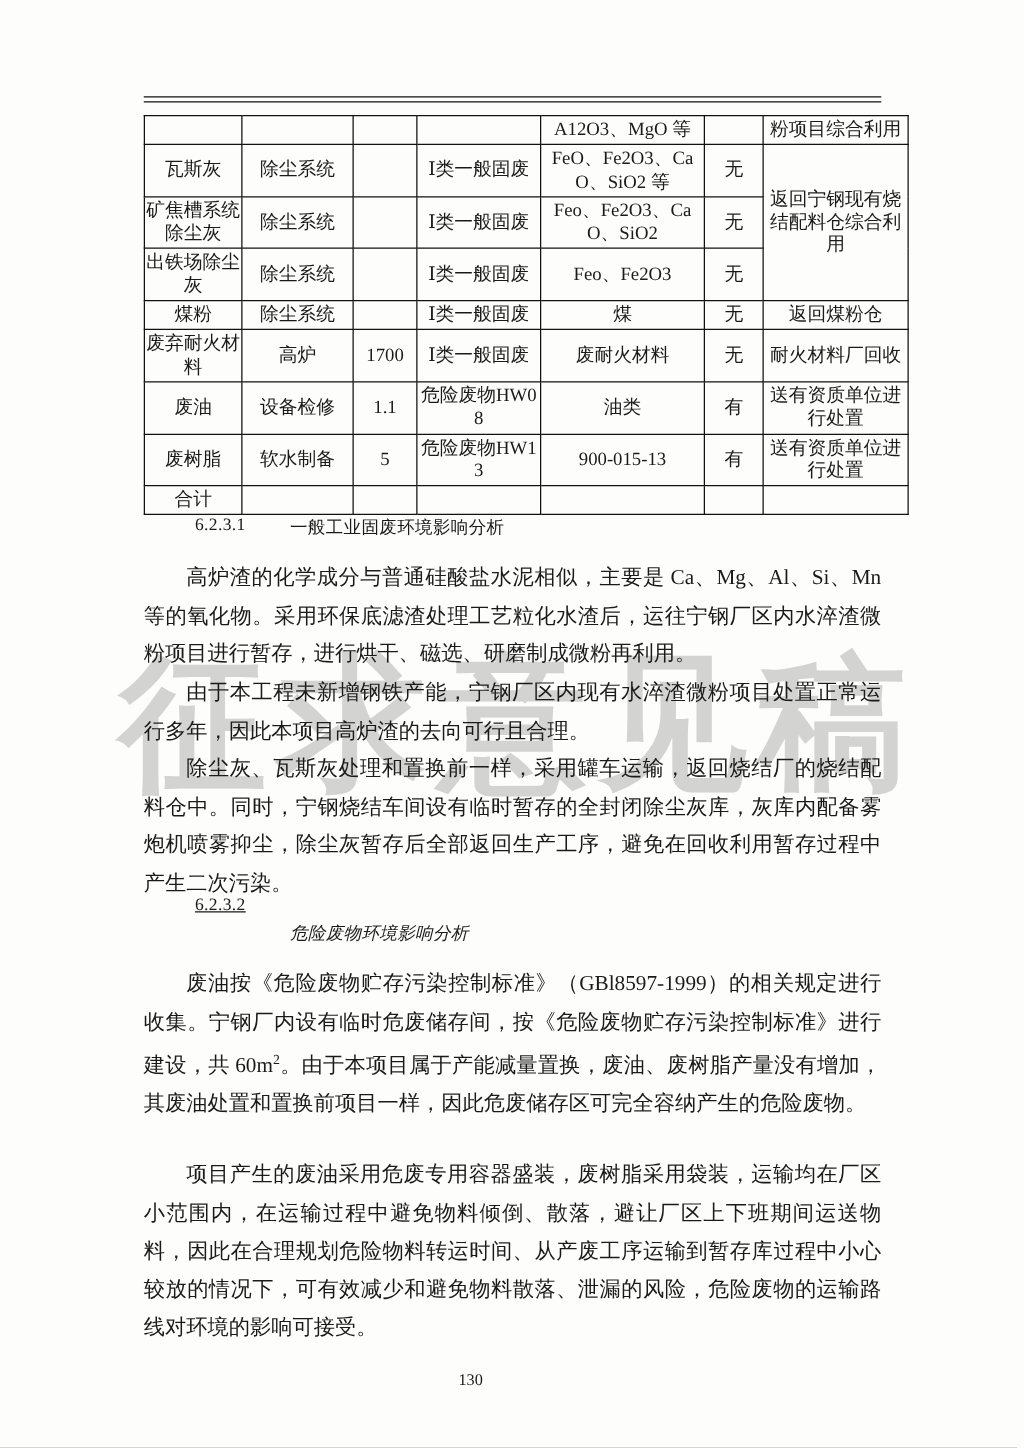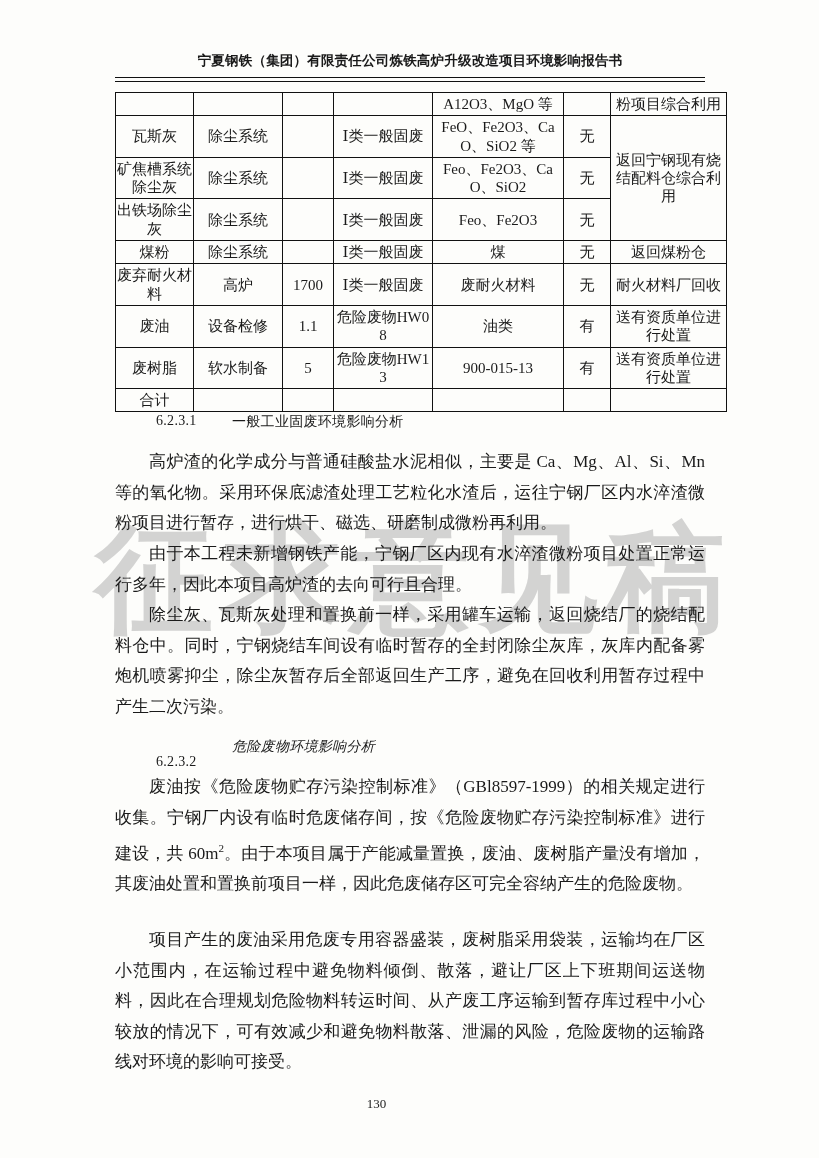--- a/index.html
+++ b/index.html
@@ -112,21 +112,20 @@
     width: 753px;
     text-align: center;
     font-size: 13px;
   }
 </style>
 </head>
 <body>
 
 <div class="page">
 
-  <div class="header">宁夏钢铁（集团）有限责任公司炼铁高炉升级改造项目环境影响报告书</div>
   <div class="header-rule"></div>
   <div class="header-rule2"></div>
 
   <div class="watermark">征求意见稿</div>
 
   <div class="tbl-wrap">
     <table class="waste">
       <tbody>
           <tr>
         <td class="c0"></td>
@@ -211,21 +210,21 @@
       </table>
   </div>
 
   <div class="sec-head" style="top:413px; left:156px;">6.2.3.1</div>
   <div class="sec-head" style="top:413px; left:232px;">一般工业固废环境影响分析</div>
 
   <div class="para" style="top:447px;">高炉渣的化学成分与普通硅酸盐水泥相似，主要是 Ca、Mg、Al、Si、Mn 等的氧化物。采用环保底滤渣处理工艺粒化水渣后，运往宁钢厂区内水淬渣微粉项目进行暂存，进行烘干、磁选、研磨制成微粉再利用。</div>
   <div class="para" style="top:539px;">由于本工程未新增钢铁产能，宁钢厂区内现有水淬渣微粉项目处置正常运行多年，因此本项目高炉渣的去向可行且合理。</div>
   <div class="para" style="top:600px;">除尘灰、瓦斯灰处理和置换前一样，采用罐车运输，返回烧结厂的烧结配料仓中。同时，宁钢烧结车间设有临时暂存的全封闭除尘灰库，灰库内配备雾炮机喷雾抑尘，除尘灰暂存后全部返回生产工序，避免在回收利用暂存过程中产生二次污染。</div>
 
-  <div class="sec-head" style="top:754px; left:156px;">6.2.3.2</div>
+  <div class="sec-head" style="top:717px; left:156px;text-decoration:underline;">6.2.3.2</div>
   <div class="sec-head" style="top:738px; left:232px;font-style:italic;">危险废物环境影响分析</div>
 
   <div class="para" style="top:772px;"><span>废油按《危险废物贮存污染控制标准》（GBl8597-1999）的相关规定进行收集。宁钢厂内设有临时危废储存间，按《危险废物贮存污染控制标准》进行建设，共 60m</span><sup>2</sup><span>。由于本项目属于产能减量置换，废油、废树脂产量没有增加，其废油处置和置换前项目一样，因此危废储存区可完全容纳产生的危险废物。</span></div>
 
   <div class="para" style="top:925px;">项目产生的废油采用危废专用容器盛装，废树脂采用袋装，运输均在厂区小范围内，在运输过程中避免物料倾倒、散落，避让厂区上下班期间运送物料，因此在合理规划危险物料转运时间、从产废工序运输到暂存库过程中小心较放的情况下，可有效减少和避免物料散落、泄漏的风险，危险废物的运输路线对环境的影响可接受。</div>
 
   <div class="footer">130</div>
 
 </div>
 

